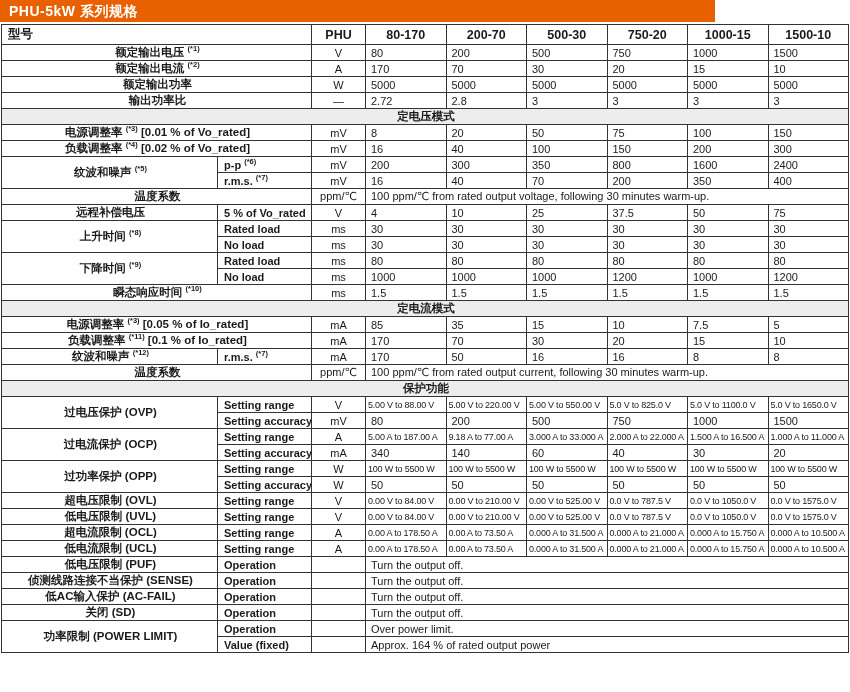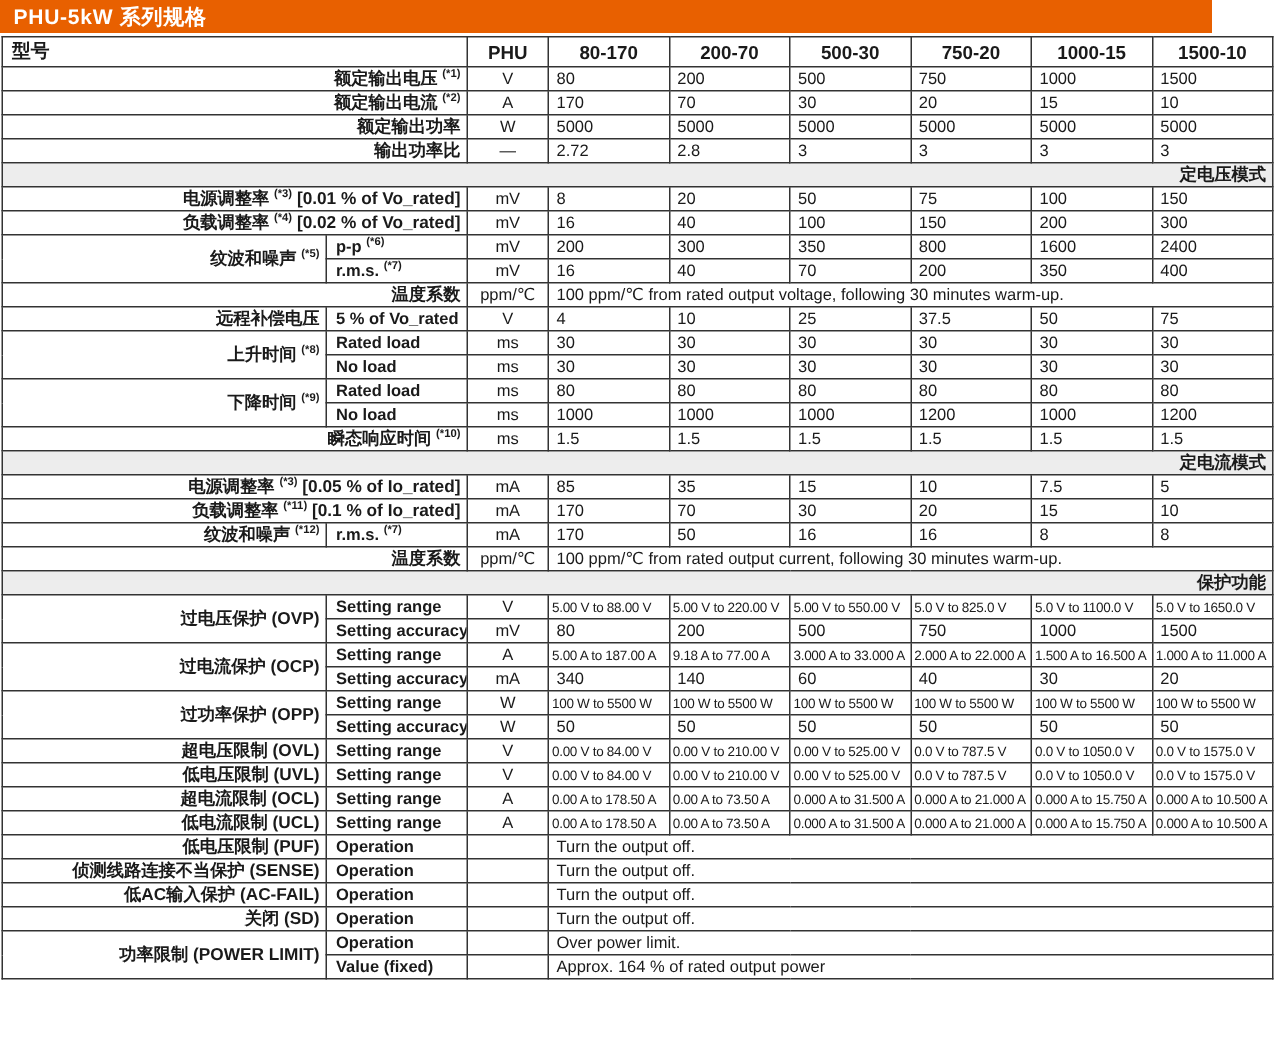--- a/index.html
+++ b/index.html
@@ -4,45 +4,45 @@
 <style>
   * { box-sizing: border-box; }
   html, body { margin: 0; padding: 0; }
   body {
     width: 850px; height: 692px;
     background: #ffffff;
     font-family: "Liberation Sans", "DejaVu Sans", sans-serif;
     color: #1a1a1a;
   }
   .banner {
-    width: 808px; height: 22px; line-height: 22px;
+    width: 715px; height: 22px; line-height: 22px;
     color: #ffffff; font-weight: bold; font-size: 14px;
     padding-left: 9px; letter-spacing: 0.5px;
   }
   table {
     border-collapse: collapse; table-layout: fixed;
     width: 848px; margin: 2px 0 0 1px;
   }
   th, td {
     border: 1px solid #333333;
     font-size: 11px; height: 16px;
     padding: 0 4px; overflow: hidden; white-space: nowrap;
     vertical-align: middle;
   }
   th { height: 20px; font-size: 12.5px; background: #ffffff; }
   th.lbl-h { text-align: left; padding-left: 6px; }
   th.unit-h, th.mh { }
-  td.lbl { font-weight: bold; text-align: right; padding-left: 6px; font-size: 11.5px; }
+  td.lbl { font-weight: bold; text-align: center; padding-left: 6px; font-size: 11.5px; }
   td.sub { font-weight: bold; text-align: left; padding-left: 6px; }
   td.unit { text-align: center; }
   td.val { text-align: left; padding-left: 5px; }
   td.val.small { font-size: 9px; padding-left: 2px; letter-spacing: -0.2px; margin-left: 36px; }
   tr.section td {
     background: #EDEDED; font-weight: bold; font-size: 11.5px;
-    text-align: right; padding-left: 6px;
+    text-align: center; padding-left: 6px;
   }
   sup { font-size: 7.5px; font-weight: bold; line-height: 0; }
 </style>
 </head>
 <body>
 
 <div class="banner" style="background: rgb(232, 96, 0); color: rgb(255, 255, 255);">
   <span>PHU-5kW 系列规格</span>
 </div>
 

